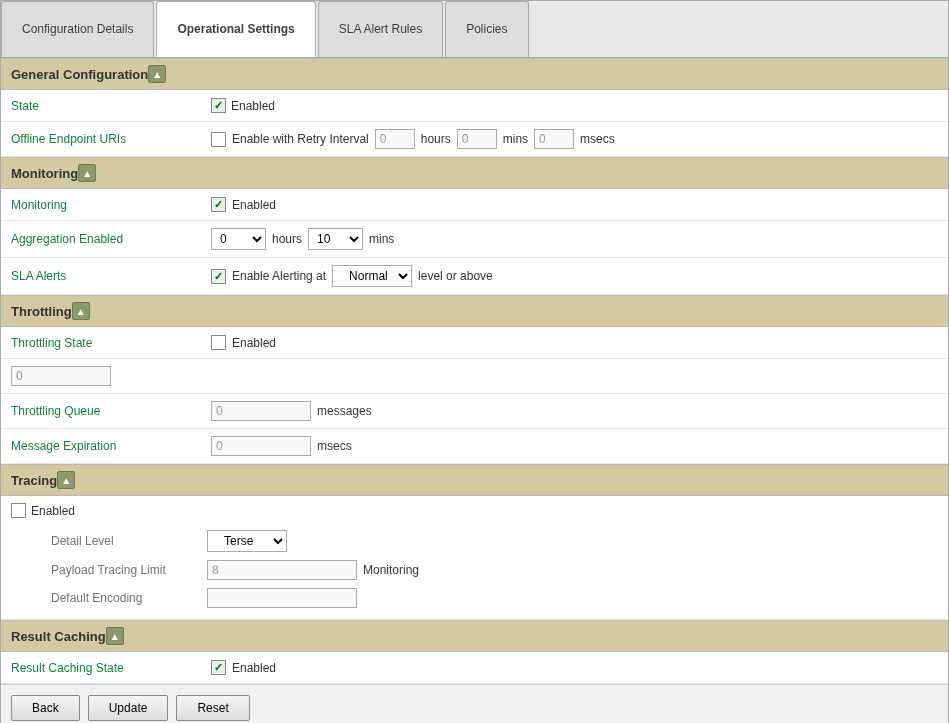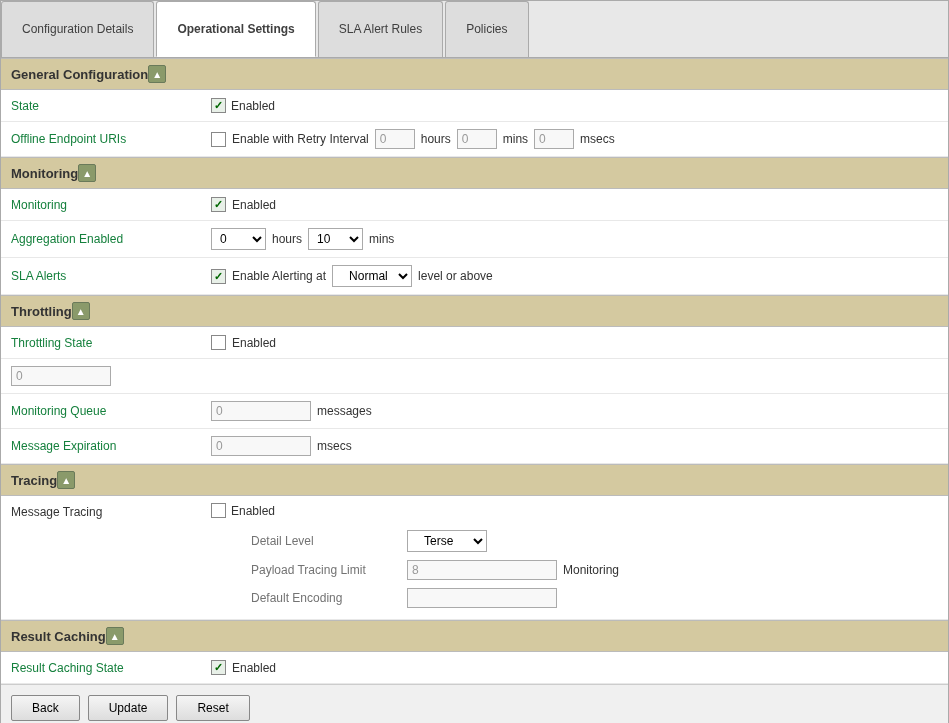--- a/index.html
+++ b/index.html
@@ -306,42 +306,41 @@
       </div>
     </div>
 
     <div class="form-row">
       <div class="form-control">
         <input type="text" class="large text-muted" value="0" style="">
       </div>
     </div>
 
     <div class="form-row">
-      <div class="form-label">Monitoring Queue</div>
+      <div class="form-label">Throttling Queue</div>
       <div class="form-control">
         <input type="text" class="large text-muted" value="0" style="">
         <span>messages</span>
       </div>
     </div>
 
     <div class="form-row">
       <div class="form-label">Message Expiration</div>
       <div class="form-control">
         <input type="text" class="large text-muted" value="0" style="">
         <span>msecs</span>
       </div>
     </div>
 
     <div class="section-header">
       <span>Tracing</span>
       <div class="collapse-btn">▲</div>
     </div>
 
     <div class="tracing-top">
-      <div class="tracing-label">Message Tracing</div>
       <div class="tracing-control">
         <div class="tracing-enabled-row">
           <div class="checkbox"></div>
           <span>Enabled</span>
         </div>
         <div class="sub-rows">
           <div class="sub-row">
             <span class="sub-label">Detail Level</span>
             <select class="medium">
               <option selected="">Terse</option>

